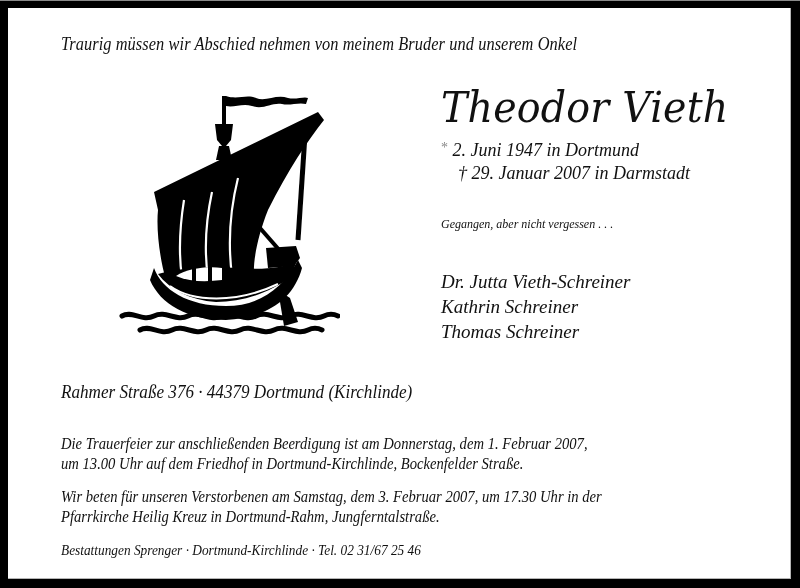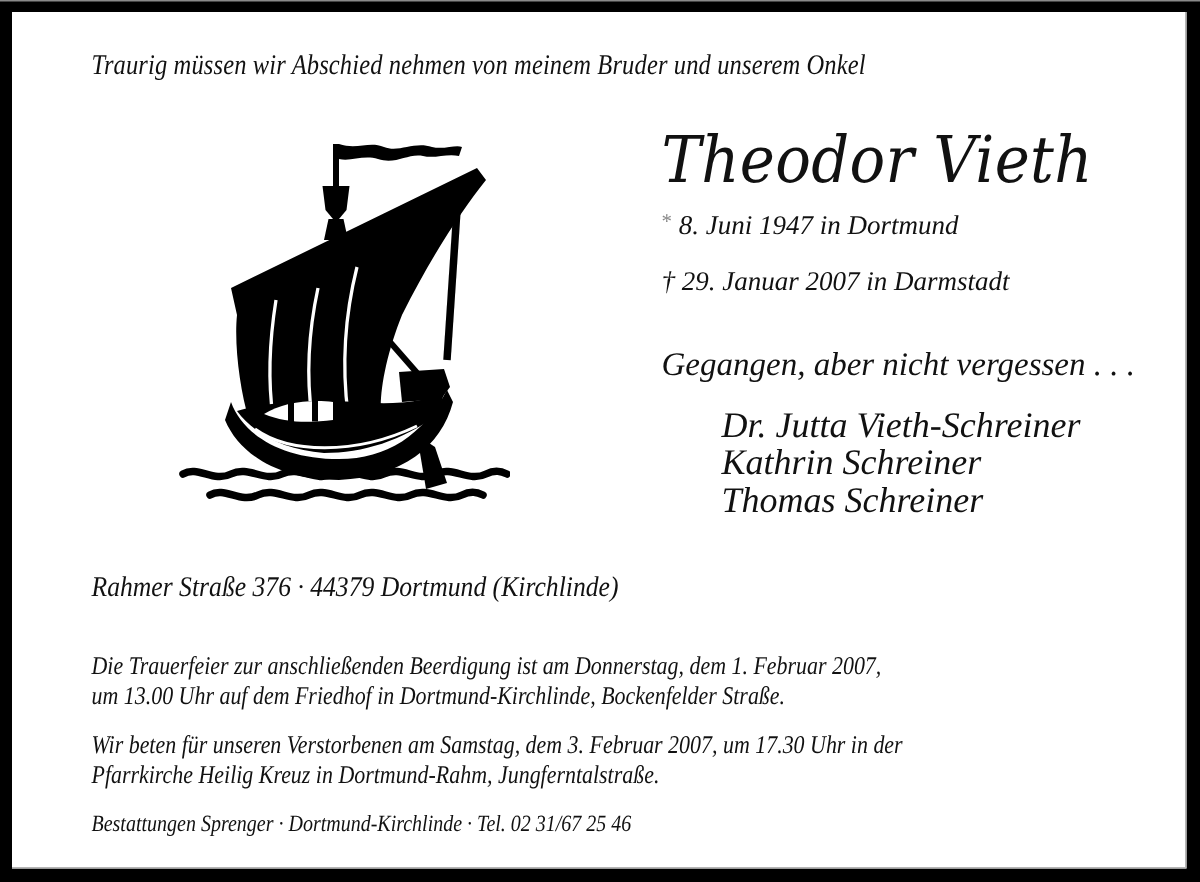--- a/index.html
+++ b/index.html
@@ -50,30 +50,29 @@
       transform: scaleX(0.92);
       transform-origin: left top;
       letter-spacing: 0.2px;
     }
     .dates {
       left: 441px;
       font-size: 18px;
       font-family: "Liberation Serif", serif;
     }
     .birth { top: 141px; }
-    .death { top: 178px; }
+    .death { top: 164px; margin-left: 17px; }
     .birth .sym { color: #888; font-size: 14px; vertical-align: 4px; font-style: normal; }
     .quote {
-      left: 441px; top: 232px;
-      font-size: 22px;
+      left: 441px; top: 218px;
+      font-size: 12px;
     }
     .mourner {
       left: 441px;
-      font-size: 24px;
-      margin-left: 40px;
+      font-size: 19px;
     }
     .m1 { top: 272px; }
     .m2 { top: 297px; font-style: italic; }
     .m3 { top: 322px; font-family: Liberation Serif, serif; }
     .address {
       left: 61px; top: 382px;
       font-size: 19px;
       transform: scaleX(0.9);
       transform-origin: left top;
     }
@@ -140,21 +139,21 @@
   <path d="M160 200 L172 208 L180 232 L166 236 Z" fill="#000"></path>
 
   <path d="M4 226 C14 220 24 232 36 226 C48 220 58 232 70 226 C82 220 92 232 104 226 C116 220 126 232 138 226 C150 220 160 232 172 226 C184 220 194 232 206 226 C212 223 216 224 220 226" stroke="#000" stroke-width="5" fill="none" stroke-linecap="round"></path>
   <path d="M22 240 C32 234 42 246 54 240 C66 234 76 246 88 240 C100 234 110 246 122 240 C134 234 144 246 156 240 C168 234 178 246 190 240 C196 237 200 238 204 240" stroke="#000" stroke-width="5" fill="none" stroke-linecap="round"></path>
 </svg>
 
 <div class="line name">Theodor Vieth</div>
 
 <div class="line dates birth">
   <span class="sym">*</span>
-  <span>8. Juni 1947 in Dortmund</span>
+  <span>2. Juni 1947 in Dortmund</span>
 </div>
 <div class="line dates death">
   <span>†</span>
   <span>29. Januar 2007 in Darmstadt</span>
 </div>
 
 <div class="line quote">Gegangen, aber nicht vergessen . . .</div>
 
 <div class="line mourner m1">Dr. Jutta Vieth-Schreiner</div>
 <div class="line mourner m2">Kathrin Schreiner</div>

